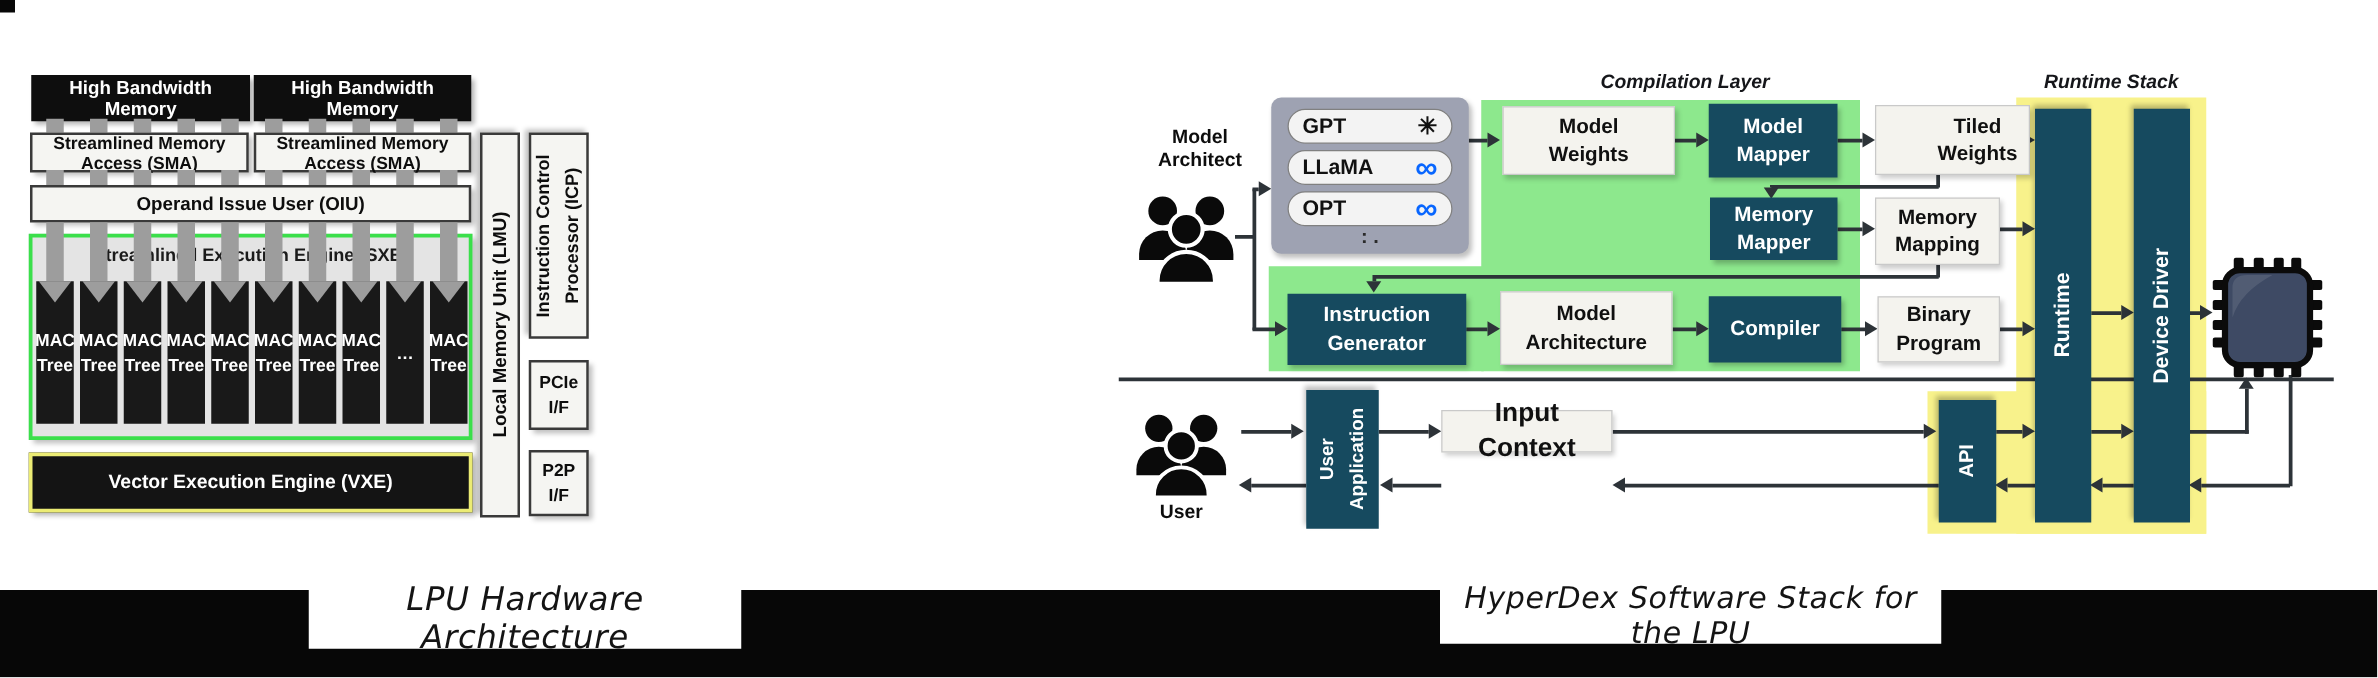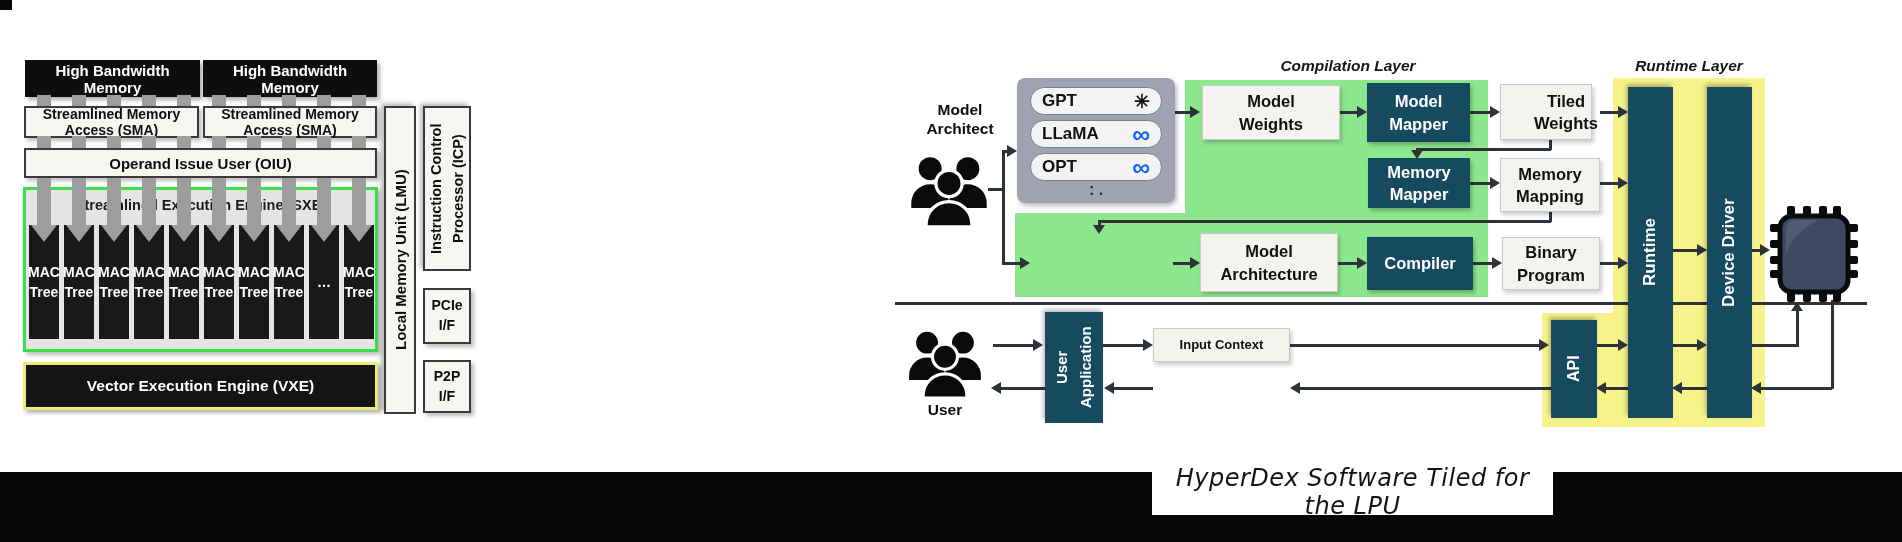--- a/index.html
+++ b/index.html
@@ -149,21 +149,21 @@
   <div class="abs litebox ctr" style="left:423px;top:360px;width:48px;height:53px;font-size:14px;line-height:1.4;">P2P
 I/F</div>
 
   <div class="abs layer-green" style="left:1185px;top:80px;width:303px;height:217px;"></div>
   <div class="abs layer-green" style="left:1015px;top:213px;width:172px;height:84px;"></div>
   <div class="abs layer-yellow" style="left:1613px;top:78px;width:152px;height:349px;"></div>
   <div class="abs layer-yellow" style="left:1542px;top:313px;width:223px;height:114px;"></div>
 
   <div class="abs ctr layer-label" style="left:1017px;top:46px;width:158px;height:20px;margin-top:44px;">GenAI Models</div>
   <div class="abs ctr layer-label" style="left:1248px;top:56px;width:200px;height:20px;">Compilation Layer</div>
-  <div class="abs ctr layer-label" style="left:1613px;top:56px;width:152px;height:20px;">Runtime Layer</div>
+  <div class="abs ctr layer-label" style="left:1613px;top:56px;width:152px;height:20px;">Runtime Stack</div>
 
   <div class="abs hline" style="left:895px;top:302px;width:972px;"></div>
 
   <div class="abs hline" style="left:988px;top:188px;width:16px;"></div>
   <div class="abs vline" style="left:1002px;top:151px;height:113px;"></div>
   <div class="harrow r" style="left:1002px;top:150px;width:5px;"></div>
   <div class="harrow r" style="left:1002px;top:262px;width:18px;"></div>
 
   <div class="harrow r" style="left:1175px;top:111px;width:15px;"></div>
   <div class="harrow r" style="left:1340px;top:111px;width:17px;"></div>
@@ -244,39 +244,41 @@
           <path d="M22 92 a28 28 0 0 1 56 0 v3 h-56z" stroke="#fff" stroke-width="4"></path>
     </g>
       </svg>
   </div>
   <div class="abs ctr actor-label" style="left:906px;top:400px;width:78px;height:20px;">User</div>
 
   <div class="abs paper ctr" style="left:1202px;top:85px;width:138px;height:55px;">Model
 Weights</div>
   <div class="abs tealbox ctr" style="left:1367px;top:83px;width:103px;height:59px;">Model
 Mapper</div>
-  <div class="abs paper ctr" style="left:1500px;top:84px;width:92px;height:56px;padding-left:40px;">Tiled
+  <div class="abs paper ctr" style="left:1500px;top:84px;width:124px;height:56px;padding-left:40px;">Tiled
 Weights</div>
   <div class="abs tealbox ctr" style="left:1368px;top:158px;width:102px;height:50px;">Memory
 Mapper</div>
   <div class="abs paper ctr" style="left:1500px;top:158px;width:100px;height:54px;">Memory
 Mapping</div>
+  <div class="abs tealbox ctr" style="left:1030px;top:235px;width:143px;height:57px;">Instruction
+Generator</div>
   <div class="abs paper ctr" style="left:1200px;top:233px;width:138px;height:59px;">Model
 Architecture</div>
   <div class="abs paper ctr" style="left:1502px;top:237px;width:98px;height:53px;">Binary
 Program</div>
   <div class="abs tealbox ctr" style="left:1367px;top:237px;width:106px;height:53px;">Compiler</div>
 
   <div class="abs tealbox ctr vtext" style="left:1628px;top:87px;width:45px;height:331px;font-size:17px;">Runtime</div>
   <div class="abs tealbox ctr vtext" style="left:1707px;top:87px;width:45px;height:331px;font-size:17px;">Device Driver</div>
   <div class="abs tealbox ctr vtext" style="left:1551px;top:320px;width:46px;height:98px;font-size:16px;">API</div>
   <div class="abs tealbox ctr vtext" style="left:1045px;top:312px;width:58px;height:111px;font-size:15px;line-height:1.6;">User
 Application</div>
 
-  <div class="abs paper ctr" style="left:1153px;top:328px;width:137px;height:34px;font-size:13px;">Input Context</div>
+  <div class="abs paper ctr" style="left:1153px;top:328px;width:137px;height:34px;font-size:21px;">Input Context</div>
 
   <div class="abs" style="left:1770px;top:206px;width:88px;height:96px;">
     <svg width="88" height="96" viewBox="0 0 88 96">
       <g fill="#0b0b0b">
         <rect x="17" y="0" width="8" height="14" rx="2"></rect>
           <rect x="33" y="0" width="8" height="14" rx="2"></rect>
           <rect x="49" y="0" width="8" height="14" rx="2"></rect>
           <rect x="63" y="0" width="8" height="14" rx="2"></rect>
         <rect x="17" y="82" width="8" height="14" rx="2"></rect>
           <rect x="33" y="82" width="8" height="14" rx="2"></rect>
@@ -290,17 +292,20 @@
           <rect x="74" y="34" width="14" height="8" rx="2"></rect>
           <rect x="74" y="50" width="14" height="8" rx="2"></rect>
           <rect x="74" y="64" width="14" height="8" rx="2"></rect>
       </g>
       <rect x="10" y="10" width="68" height="76" rx="12" fill="#3e4a64" stroke="#0b0b0b" stroke-width="5"></rect>
       <path d="M16 24 q0 -10 12 -10 l20 0 q-26 14 -32 34 z" fill="rgba(255,255,255,0.10)"></path>
     </svg>
   </div>
 
   <div class="abs strip" style="left:0;top:472px;width:1902px;height:70px;"></div>
+  <div class="abs capbox ctr" style="left:247px;top:470px;width:346px;height:49px;font-size:26px;">
+    <span>LPU Hardware Architecture</span>
+  </div>
   <div class="abs capbox ctr" style="left:1152px;top:468px;width:401px;height:47px;font-size:24px;">
-    <span>HyperDex Software Tiled for the LPU</span>
+    <span>HyperDex Software Stack for the LPU</span>
   </div>
 
 </div>
 
 </body></html>

